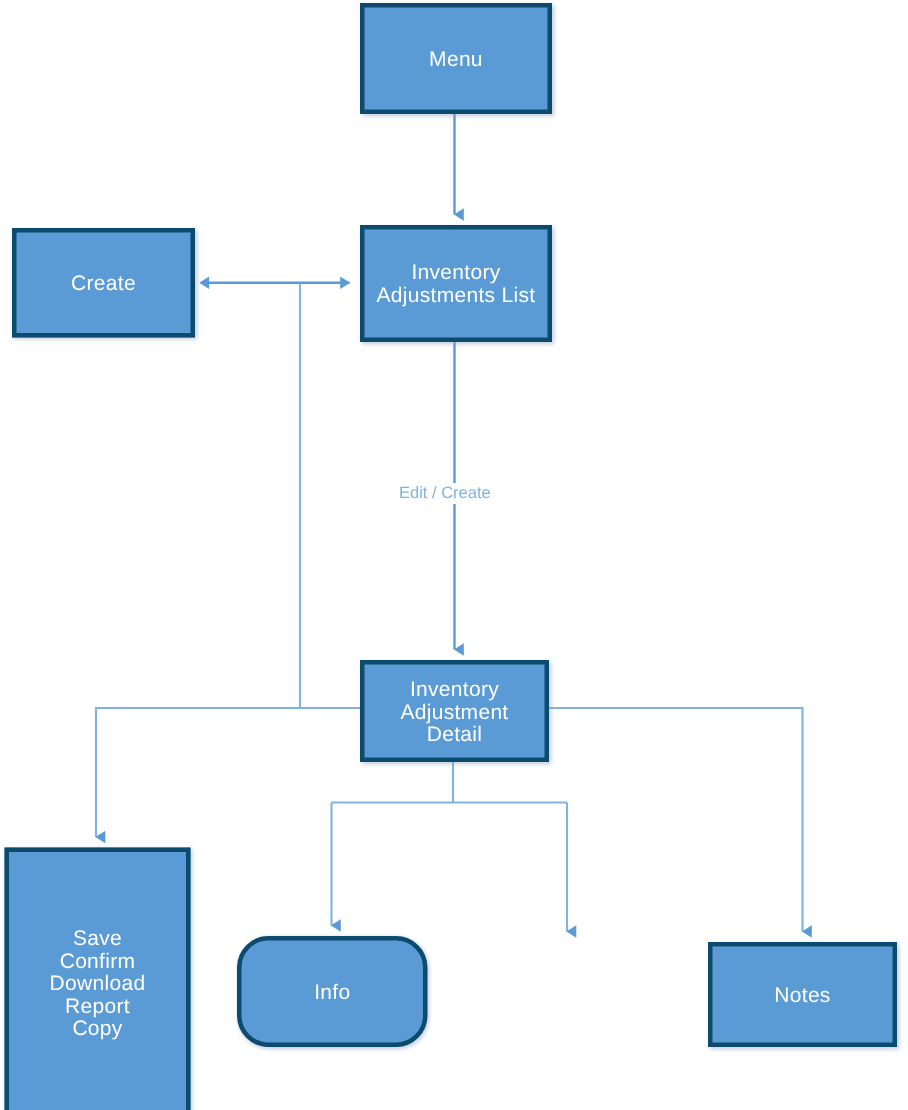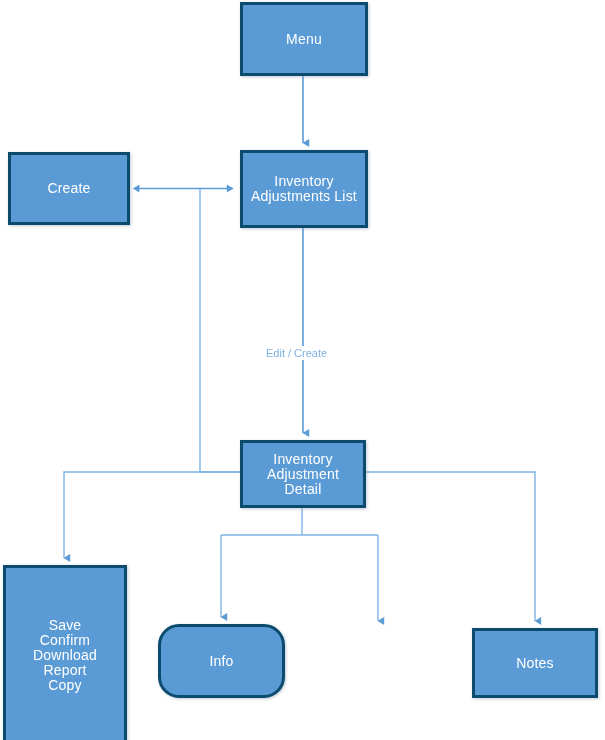--- a/index.html
+++ b/index.html
@@ -45,21 +45,20 @@
   }
   .edge-label {
     position: absolute;
     color: #7FB2E0;
     font-size: 11px;
     line-height: 14px;
     white-space: nowrap;
     background: #ffffff;
     padding: 0 3px;
     user-select: none;
-    margin-top: 24px;
   }
 </style>
 </head>
 <body>
 
 <div id="diagram-canvas">
 
   <svg id="connector-layer" viewBox="0 0 605 740" width="605" height="740" xmlns="http://www.w3.org/2000/svg">
     <defs>
       <marker id="arrow-down" markerWidth="9" markerHeight="9" refX="4.5" refY="7.4" orient="auto" markerUnits="userSpaceOnUse">

